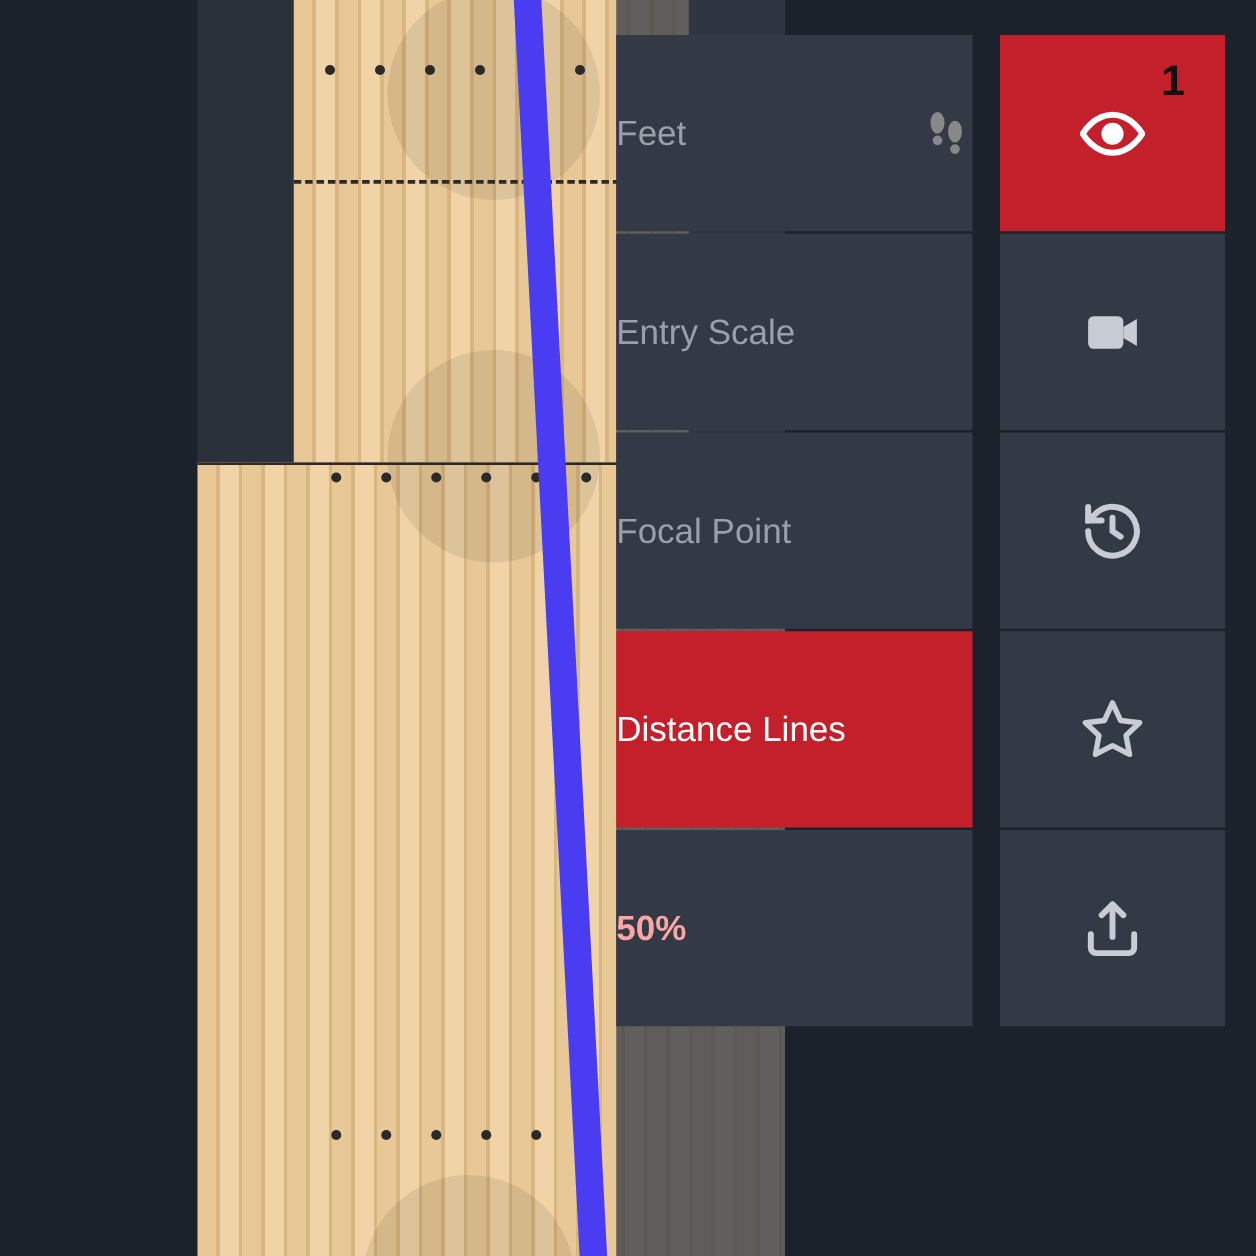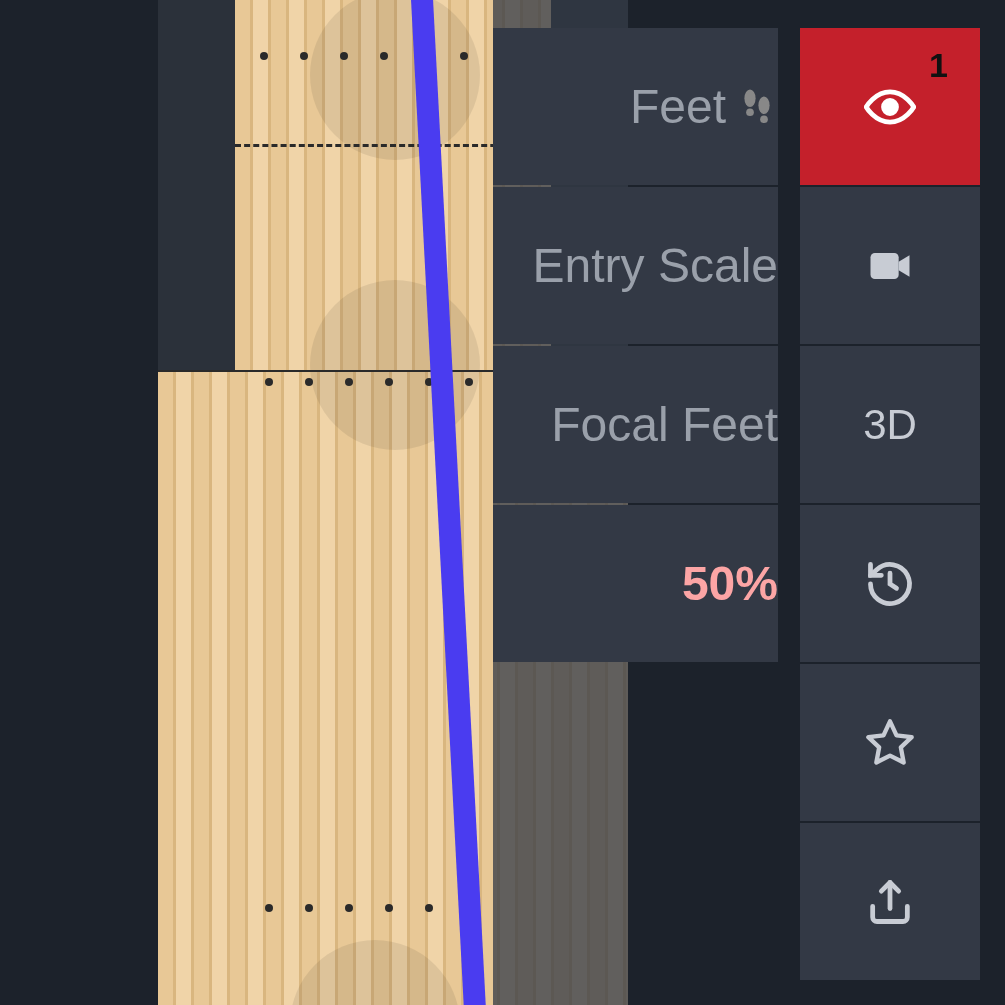--- a/index.html
+++ b/index.html
@@ -127,23 +127,23 @@
       display: flex;
       flex-direction: column;
       gap: 2px;
     }
 
     .menu-item {
       height: 157px;
       background: #333945;
       display: flex;
       align-items: center;
-      justify-content: flex-end;
+      justify-content: space-between;
       color: #9aa0aa;
-      font-size: 48px;
+      font-size: 28px;
       font-weight: 400;
       cursor: pointer;
       gap: 10px;
     }
     .menu-item.selected {
       background: #c4202b;
       color: #fff;
     }
     .menu-item .scale-value {
       font-weight: 700;
@@ -254,21 +254,24 @@
       <ellipse cx="8" cy="7" rx="3.2" ry="5"></ellipse>
         <ellipse cx="8" cy="15" rx="2.2" ry="2.2"></ellipse>
       <ellipse cx="16" cy="11" rx="3.2" ry="5"></ellipse>
         <ellipse cx="16" cy="19" rx="2.2" ry="2.2"></ellipse>
     </svg>
   </div>
   <div class="menu-item">
     <span>Entry Scale</span>
   </div>
   <div class="menu-item">
-    <span>Focal Feet</span>
+    <span>Focal Point</span>
+  </div>
+  <div class="menu-item selected">
+    <span>Distance Lines</span>
   </div>
   <div class="menu-item">
       <span class="scale-value">50%</span>
   </div>
 </div>
 
 <div class="icon-rail">
   <div class="icon-btn active">
     <svg viewBox="0 0 24 24" fill="none" stroke="#fff" stroke-width="2.2">
       <path d="M1 12s4-7 11-7 11 7 11 7-4 7-11 7S1 12 1 12z"></path>
@@ -276,23 +279,20 @@
     </svg>
     <span class="badge">1</span>
   </div>
   <div class="icon-btn">
     <svg viewBox="0 0 24 24" fill="#c8ccd4">
       <rect x="3" y="6" width="13" height="12" rx="2"></rect>
         <path d="M16 10l5-3v10l-5-3z"></path>
     </svg>
   </div>
   <div class="icon-btn">
-    <span class="text-3d">3D</span>
-  </div>
-  <div class="icon-btn">
     <svg viewBox="0 0 24 24" fill="none" stroke="#c8ccd4" stroke-width="2.2" stroke-linecap="round">
       <path d="M3 12a9 9 0 1 0 3-6.7L3 8"></path>
         <polyline points="3 3 3 8 8 8"></polyline>
         <polyline points="12 7 12 12 15 14"></polyline>
     </svg>
   </div>
   <div class="icon-btn">
     <svg viewBox="0 0 24 24" fill="none" stroke="#c8ccd4" stroke-width="2" stroke-linejoin="round">
       <polygon points="12 2 15 8.5 22 9.3 17 14 18.3 21 12 17.8 5.7 21 7 14 2 9.3 9 8.5 12 2"></polygon>
     </svg>

